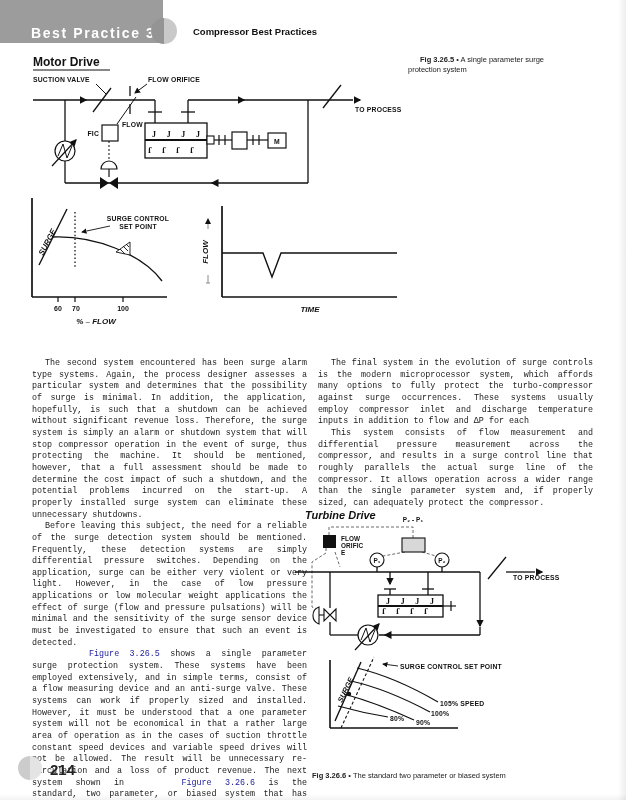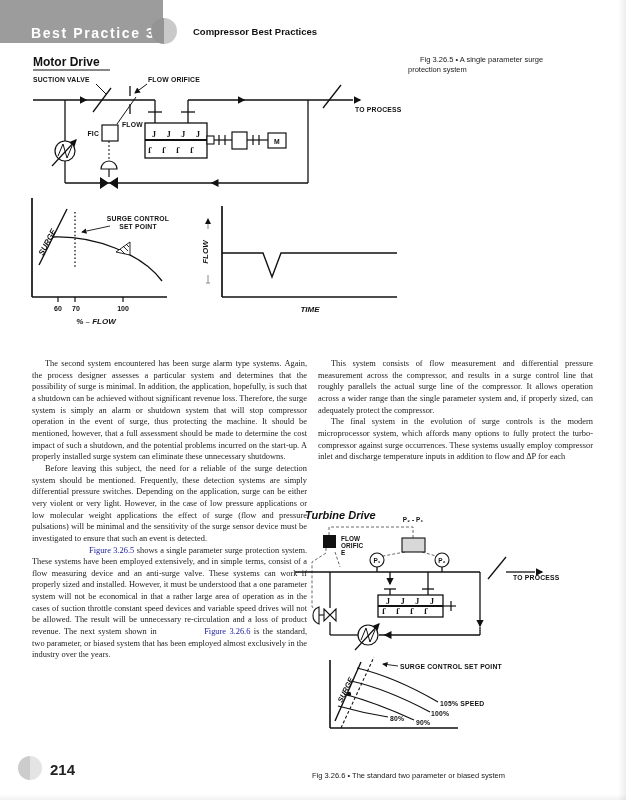--- a/index.html
+++ b/index.html
@@ -15,30 +15,30 @@
   
   .banner { position:absolute; left:0; top:0; width:163px; height:43px; background:#9c9c9c; }
   .banner-text { position:absolute; left:31px; top:25px; font-size:14px; font-weight:bold;
     letter-spacing:1.6px; color:#ffffff; white-space:nowrap; }
   .header-circle { position:absolute; left:151px; top:18px; width:26px; height:26px; border-radius:50%;
     background:linear-gradient(90deg,#949494 50%, #c9c9c9 50%); }
   .header-title { position:absolute; left:193px; top:26px; font-size:9.5px; font-weight:bold; color:#111; }
 
   
   .fig-cap { font-size:7.5px; line-height:9.6px; color:#222; }
-  .fig-cap b { font-weight:normal;padding-left:12px; }
+  .fig-cap b { font-weight:bold;padding-left:12px; }
   .cap5 { position:absolute; left:408px; top:55px; width:168px; }
   .cap6 { position:absolute; left:300px; top:771px; width:300px; }
 
   
   .col { position:absolute; top:358px; width:275px; font-family:"Liberation Serif", serif;
     font-size:8.4px; line-height:11.65px; text-align:justify; color:#1b1b1b; }
   .col-left { left:32px; }
   .col-right { left:318px; }
-  .col p { margin:0; text-indent:13px; }
+  .col p { margin:0; text-indent:13px;font-family:Liberation Mono, monospace; }
   .figlink { color:#1b1b9e;padding-left:44px; }
 
   
   svg text { fill:#111; }
   .lbl   { font:700 6.8px "Liberation Sans", sans-serif; letter-spacing:.2px; }
   .lbl-s { font:700 6.4px "Liberation Sans", sans-serif; letter-spacing:.1px; }
   .ttl   { font:700 12px "Liberation Sans", sans-serif; }
   .ttl-i { font:italic 700 11px "Liberation Sans", sans-serif; }
   .axis  { font:italic 700 8px "Liberation Sans", sans-serif; }
   .tick  { font:700 7px "Liberation Sans", sans-serif; }
@@ -187,22 +187,22 @@
     </g>
   </svg>
 
   <div class="col col-left">
     <p>The second system encountered has been surge alarm type systems. Again, the process designer assesses a particular system and determines that the possibility of surge is minimal. In addition, the application, hopefully, is such that a shutdown can be achieved without significant revenue loss. Therefore, the surge system is simply an alarm or shutdown system that will stop compressor operation in the event of surge, thus protecting the machine. It should be mentioned, however, that a full assessment should be made to determine the cost impact of such a shutdown, and the potential problems incurred on the start-up. A properly installed surge system can eliminate these unnecessary shutdowns.</p>
     <p>Before leaving this subject, the need for a reliable of the surge detection system should be mentioned. Frequently, these detection systems are simply differential pressure switches. Depending on the application, surge can be either very violent or very light. However, in the case of low pressure applications or low molecular weight applications the effect of surge (flow and pressure pulsations) will be minimal and the sensitivity of the surge sensor device must be investigated to ensure that such an event is detected.</p>
     <p><span class="figlink">Figure 3.26.5</span><span> shows a single parameter surge protection system. These systems have been employed extensively, and in simple terms, consist of a flow measuring device and an anti-surge valve. These systems can work if properly sized and installed. However, it must be understood that a one parameter system will not be economical in that a rather large area of operation as in the cases of suction throttle constant speed devices and variable speed drives will not be allowed. The result will be unnecessary re-circulation and a loss of product revenue. The next system shown in </span><span class="figlink">Figure 3.26.6</span><span> is the standard, two parameter, or biased system that has been employed almost exclusively in the industry over the years.</span></p>
   </div>
 
   <div class="col col-right">
+    <p>The final system in the evolution of surge controls is the modern microprocessor system, which affords many options to fully protect the turbo-compressor against surge occurrences. These systems usually employ compressor inlet and discharge temperature inputs in addition to flow and ΔP for each</p>
     <p>This system consists of flow measurement and differential pressure measurement across the compressor, and results in a surge control line that roughly parallels the actual surge line of the compressor. It allows operation across a wider range than the single parameter system and, if properly sized, can adequately protect the compressor.</p>
-    <p>The final system in the evolution of surge controls is the modern microprocessor system, which affords many options to fully protect the turbo-compressor against surge occurrences. These systems usually employ compressor inlet and discharge temperature inputs in addition to flow and ΔP for each</p>
   </div>
 
   <svg style="position:absolute;left:295px;top:505px;" width="322" height="242" viewBox="0 0 322 242" fill="none">
     <defs>
       <marker id="aB" markerWidth="7" markerHeight="7" refX="5" refY="3" orient="auto">
         <path d="M0,0 L6,3 L0,6 Z" fill="#111"></path>
       </marker>
     </defs>
 
     <text class="ttl-i" x="10" y="14">Turbine Drive</text>

